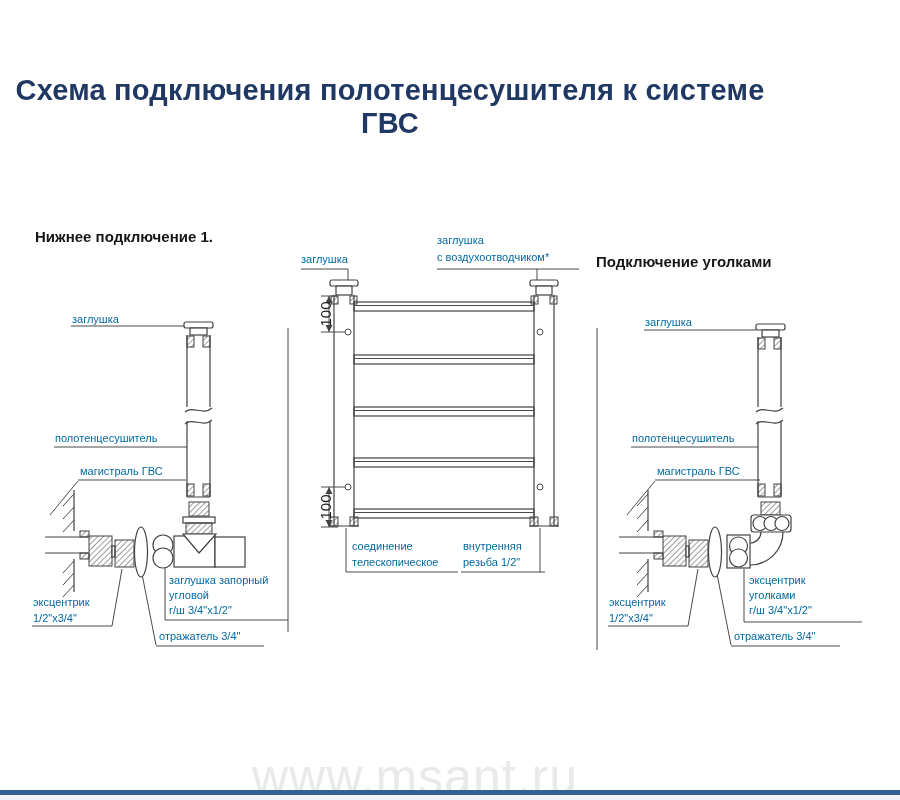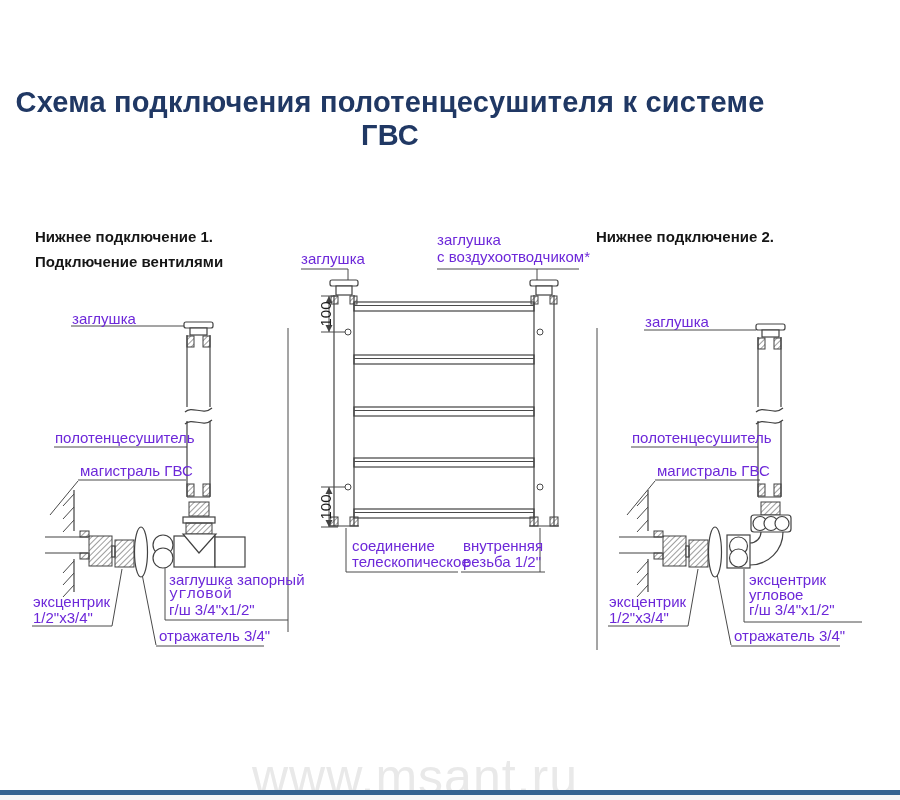--- a/index.html
+++ b/index.html
@@ -1,21 +1,21 @@
 <!DOCTYPE html>
 <html><head>
 <meta charset="utf-8">
 <style>
   html,body{margin:0;padding:0;}
   body{width:900px;height:800px;position:relative;background:#ffffff;overflow:hidden;
        font-family:"Liberation Sans",sans-serif;}
   .stage{position:absolute;left:0;top:0;width:900px;height:800px;}
   .title{position:absolute;left:0;top:74px;width:780px;text-align:center;
-         font-size:29px;font-weight:bold;color:#203864;letter-spacing:0.2px;margin-top:12px;}
-  .lbl{position:absolute;font-size:15px;line-height:16px;color:#6d28d9;white-space:nowrap;}
+         font-size:29px;font-weight:bold;color:#203864;letter-spacing:0.2px;}
+  .lbl{position:absolute;font-size:11px;line-height:16px;color:#0369a1;white-space:nowrap;}
   .hdg{position:absolute;font-size:15px;font-weight:bold;color:#161616;
        text-align:left;white-space:nowrap;}
   .watermark{position:absolute;left:252px;top:748px;font-size:50px;letter-spacing:1px;
              color:#e9e9e9;z-index:0;}
   svg.art{position:absolute;left:0;top:0;z-index:1;}
   .lbl,.hdg{z-index:2;}
   .bottom-bar{position:absolute;left:0;top:790px;width:900px;height:5px;background:#336190;z-index:3;}
   .bottom-strip{position:absolute;left:0;top:795px;width:900px;height:5px;background:#f3f4f6;z-index:3;}
   svg .ln{stroke:#424242;stroke-width:1.2;fill:none;}
   svg .thin{stroke:#4a4a4a;stroke-width:1;fill:none;}
@@ -208,45 +208,44 @@
 
       <g>
         <ellipse class="box" cx="715" cy="552" rx="6.5" ry="25"></ellipse>
       </g>
     </g>
   </svg>
 
   <div class="title">Схема подключения полотенцесушителя к системе ГВС</div>
 
   <div class="hdg" style="left:35px;top:228px;width:272px;">Нижнее подключение 1.</div>
-  <div class="hdg" style="left:35px;top:253px;width:272px;">Подключение вентилями</div>
   <div class="lbl" style="left:72px;top:311px;">заглушка</div>
   <div class="lbl" style="left:55px;top:430px;">полотенцесушитель</div>
   <div class="lbl" style="left:80px;top:463px;">магистраль ГВС</div>
   <div class="lbl" style="left:33px;top:594px;">эксцентрик</div>
   <div class="lbl" style="left:33px;top:610px;">1/2"х3/4"</div>
   <div class="lbl" style="left:169px;top:572px;">заглушка запорный</div>
-  <div class="lbl" style="left:169px;top:587px;font-family:Liberation Mono, monospace;">угловой</div>
+  <div class="lbl" style="left:169px;top:587px;">угловой</div>
   <div class="lbl" style="left:169px;top:602px;">г/ш 3/4"х1/2"</div>
   <div class="lbl" style="left:159px;top:628px;">отражатель 3/4"</div>
 
   <div class="lbl" style="left:301px;top:251px;">заглушка</div>
   <div class="lbl" style="left:437px;top:232px;">заглушка</div>
   <div class="lbl" style="left:437px;top:249px;text-align:center;">с воздухоотводчиком*</div>
   <div class="lbl" style="left:352px;top:538px;">соединение</div>
   <div class="lbl" style="left:352px;top:554px;text-align:center;">телескопическое</div>
   <div class="lbl" style="left:463px;top:538px;text-align:center;">внутренняя</div>
   <div class="lbl" style="left:463px;top:554px;">резьба 1/2"</div>
 
-  <div class="hdg" style="left:596px;top:228px;width:268px;">Нижнее подключение 2.</div>
+  <div class="hdg" style="left:596px;top:253px;width:268px;">Подключение уголками</div>
   <div class="lbl" style="left:645px;top:314px;">заглушка</div>
   <div class="lbl" style="left:632px;top:430px;">полотенцесушитель</div>
   <div class="lbl" style="left:657px;top:463px;">магистраль ГВС</div>
   <div class="lbl" style="left:609px;top:594px;">эксцентрик</div>
   <div class="lbl" style="left:609px;top:610px;">1/2"х3/4"</div>
   <div class="lbl" style="left:749px;top:572px;">эксцентрик</div>
-  <div class="lbl" style="left:749px;top:587px;">угловое</div>
+  <div class="lbl" style="left:749px;top:587px;">уголками</div>
   <div class="lbl" style="left:749px;top:602px;">г/ш 3/4"х1/2"</div>
   <div class="lbl" style="left:734px;top:628px;">отражатель 3/4"</div>
 
   <div class="bottom-bar"></div>
   <div class="bottom-strip"></div>
 </div>
 
 </body></html>

